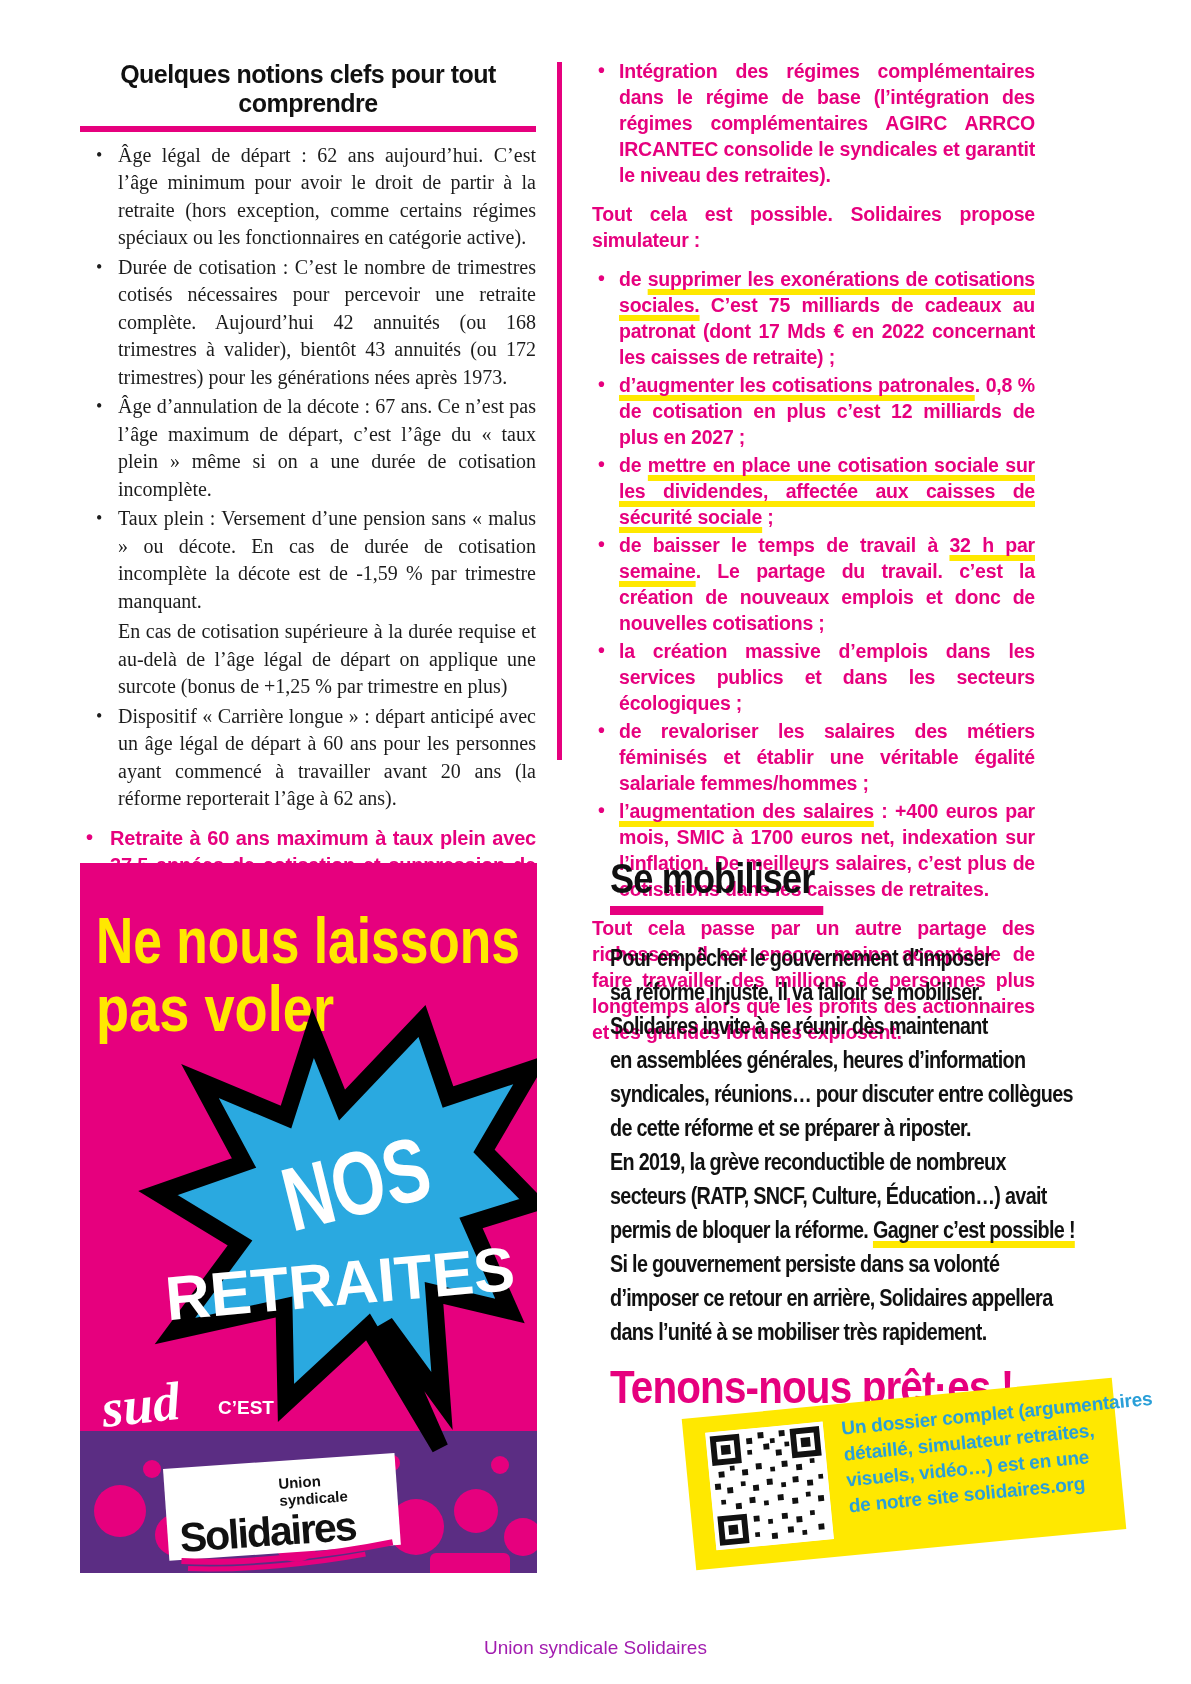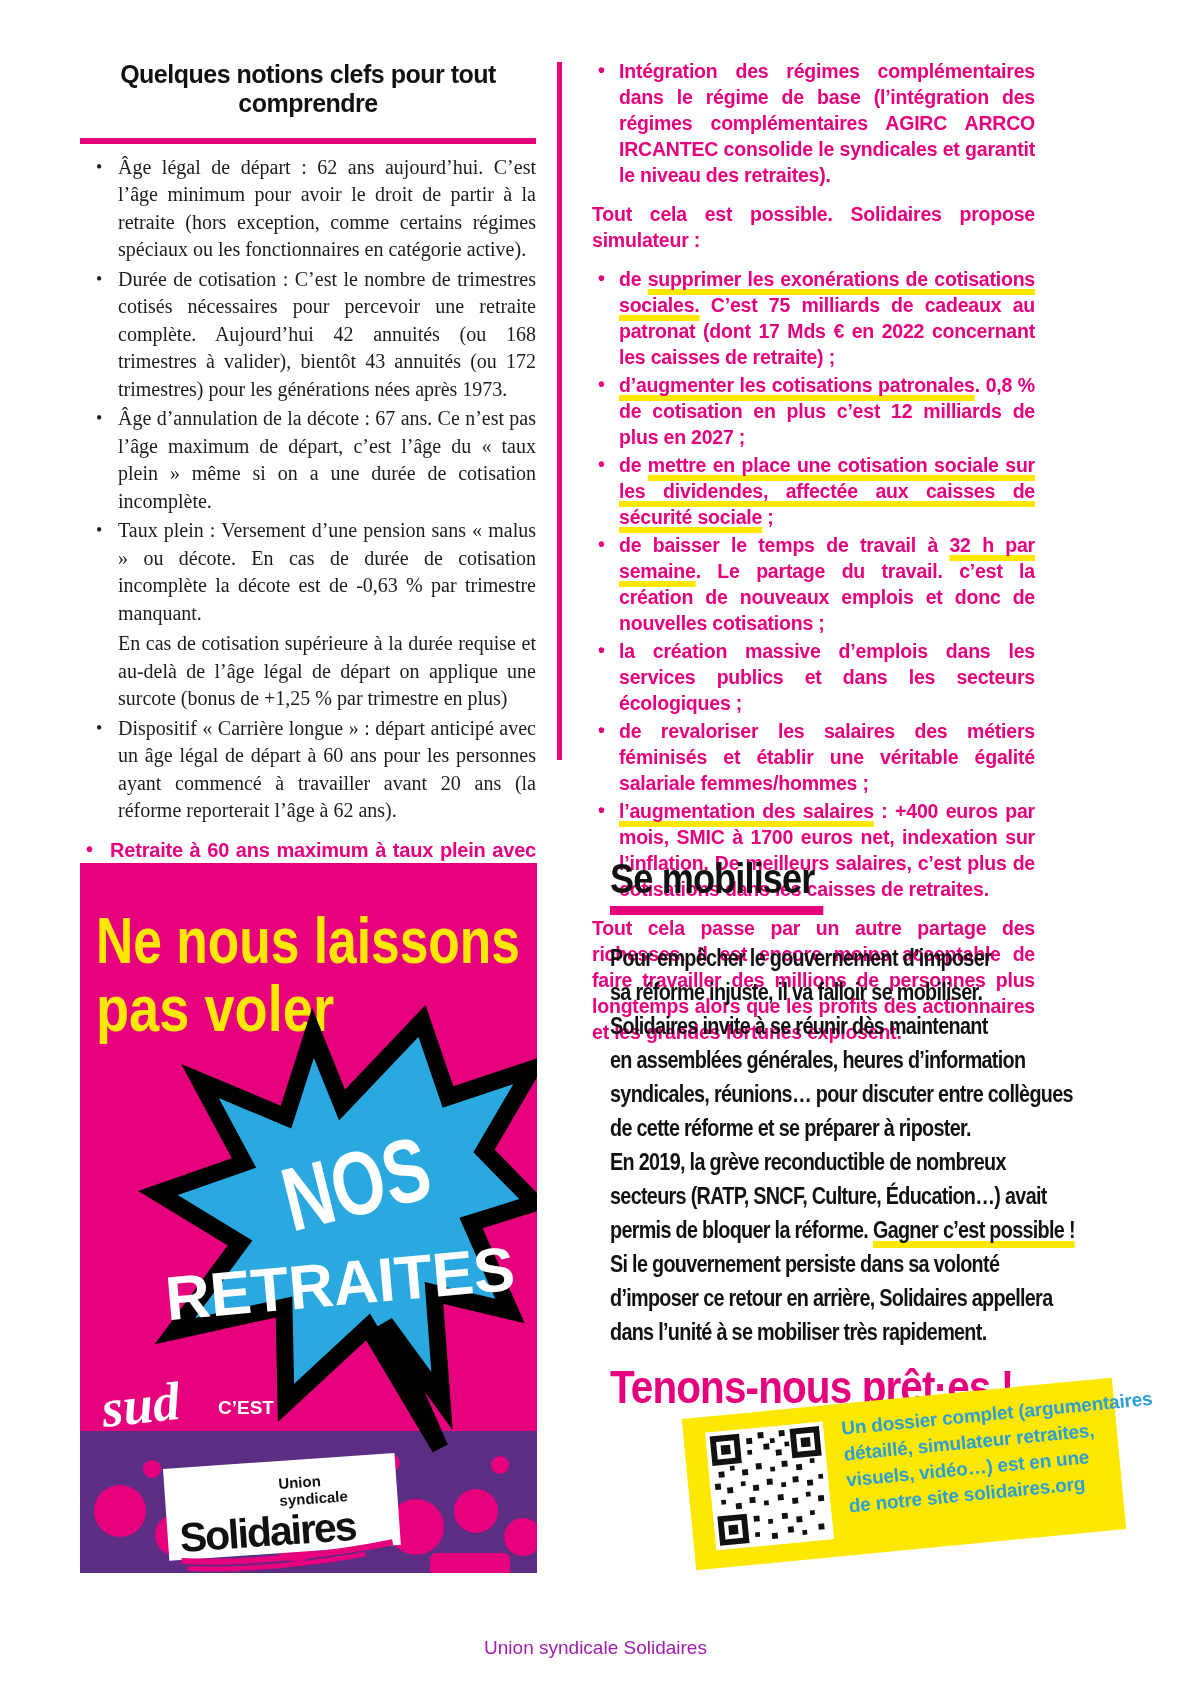--- a/index.html
+++ b/index.html
@@ -4,21 +4,21 @@
 <style>
   html,body{margin:0;padding:0;background:#fff;}
   .page{position:relative;width:1191px;height:1684px;background:#ffffff;overflow:hidden;
         font-family:"Liberation Sans",sans-serif;}
   
   .col-left{position:absolute;left:80px;top:60px;width:456px;}
   .col-right{position:absolute;left:592px;top:58px;width:443px;}
   .divider{position:absolute;left:557px;top:62px;width:5px;height:698px;background:#e6007e;}
   .h-center{text-align:center;margin:0 0 10px 0;}
   .h-underline{display:inline-block;font:bold 25px/1.15 "Liberation Sans",sans-serif;color:#111;
-               border-bottom:6px solid #e6007e;padding-bottom:20px;letter-spacing:-0.5px;}
+               border-bottom:6px solid #e6007e;padding-bottom:8px;letter-spacing:-0.5px;}
   .serif-list{list-style:none;margin:10px 0 0 0;padding:0;
               font:20px/27.5px "Liberation Serif",serif;color:#1c1c1c;text-align:justify;}
   .serif-list li{position:relative;padding-left:38px;margin-bottom:2px;}
   .serif-list li::before{content:"•";position:absolute;left:16px;top:0;font-size:18px;}
   .serif-list .para2{margin-top:3px;}
   .props-list{list-style:none;margin:12px 0 0 0;padding:0;
               font:bold 20px/27px "Liberation Sans",sans-serif;color:#e6007e;text-align:justify;
               letter-spacing:-0.2px;}
   .props-list li{position:relative;padding-left:30px;margin-bottom:2px;}
   .props-list li::before{content:"•";position:absolute;left:6px;top:-1px;}
@@ -61,21 +61,21 @@
 
   <div class="col-left">
     <div class="h-center">
       <span class="h-underline">Quelques notions clefs pour tout comprendre</span>
     </div>
     <ul class="serif-list">
       <li><span>Âge légal de départ : 62 ans aujourd’hui. C’est l’âge minimum pour avoir le droit de partir à la retraite (hors exception, comme certains régimes spéciaux ou les fonctionnaires en catégorie active).</span></li>
       <li><span>Durée de cotisation : C’est le nombre de trimestres cotisés nécessaires pour percevoir une retraite complète. Aujourd’hui 42 annuités (ou 168 trimestres à valider), bientôt 43 annuités (ou 172 trimestres) pour les générations nées après 1973.</span></li>
       <li><span>Âge d’annulation de la décote : 67 ans. Ce n’est pas l’âge maximum de départ, c’est l’âge du « taux plein » même si on a une durée de cotisation incomplète.</span></li>
       <li>
-        <div>Taux plein : Versement d’une pension sans « malus » ou décote. En cas de durée de cotisation incomplète la décote est de -0,63 % par trimestre manquant.</div>
+        <div>Taux plein : Versement d’une pension sans « malus » ou décote. En cas de durée de cotisation incomplète la décote est de -1,59 % par trimestre manquant.</div>
         <div class="para2">En cas de cotisation supérieure à la durée requise et au-delà de l’âge légal de départ on applique une surcote (bonus de +1,25 % par trimestre en plus)</div>
       </li>
       <li><span>Dispositif « Carrière longue » : départ anticipé avec un âge légal de départ à 60 ans pour les personnes ayant commencé à travailler avant 20 ans (la réforme reporterait l’âge à 62 ans).</span></li>
     </ul>
 
     <ul class="props-list">
       <li><span>Retraite à 60 ans maximum à taux plein avec 37,5 années de cotisation et suppression de la décote ;</span></li>
       <li><span>Départ à 55 ans pour les travaux pénibles ;</span></li>
       <li><span>Hausse des pensions, indexation sur les salaires et aucune retraite inférieure au SMIC ;</span></li>
     </ul>

